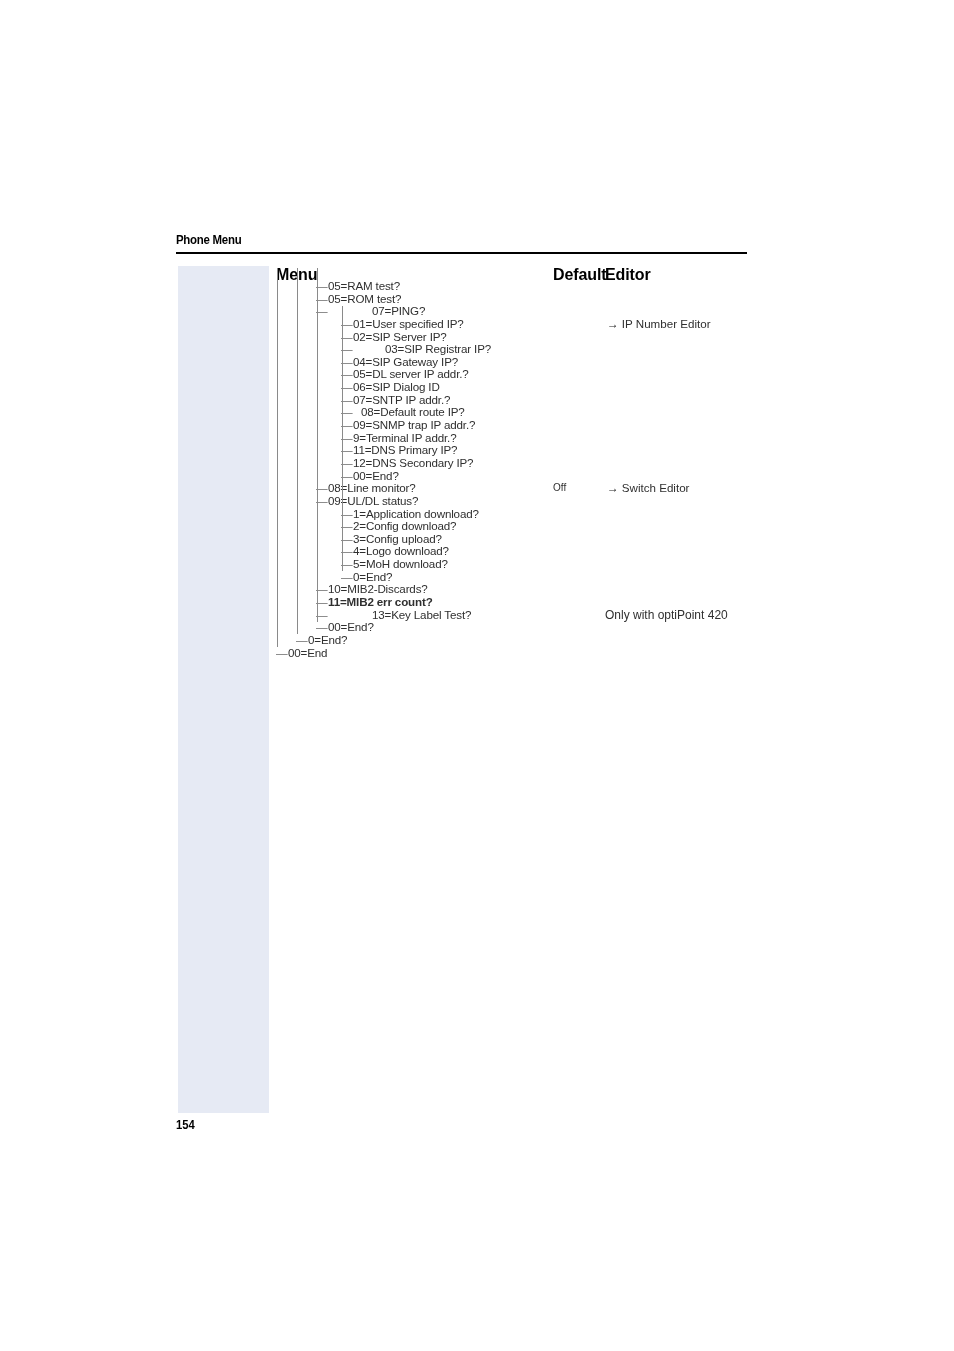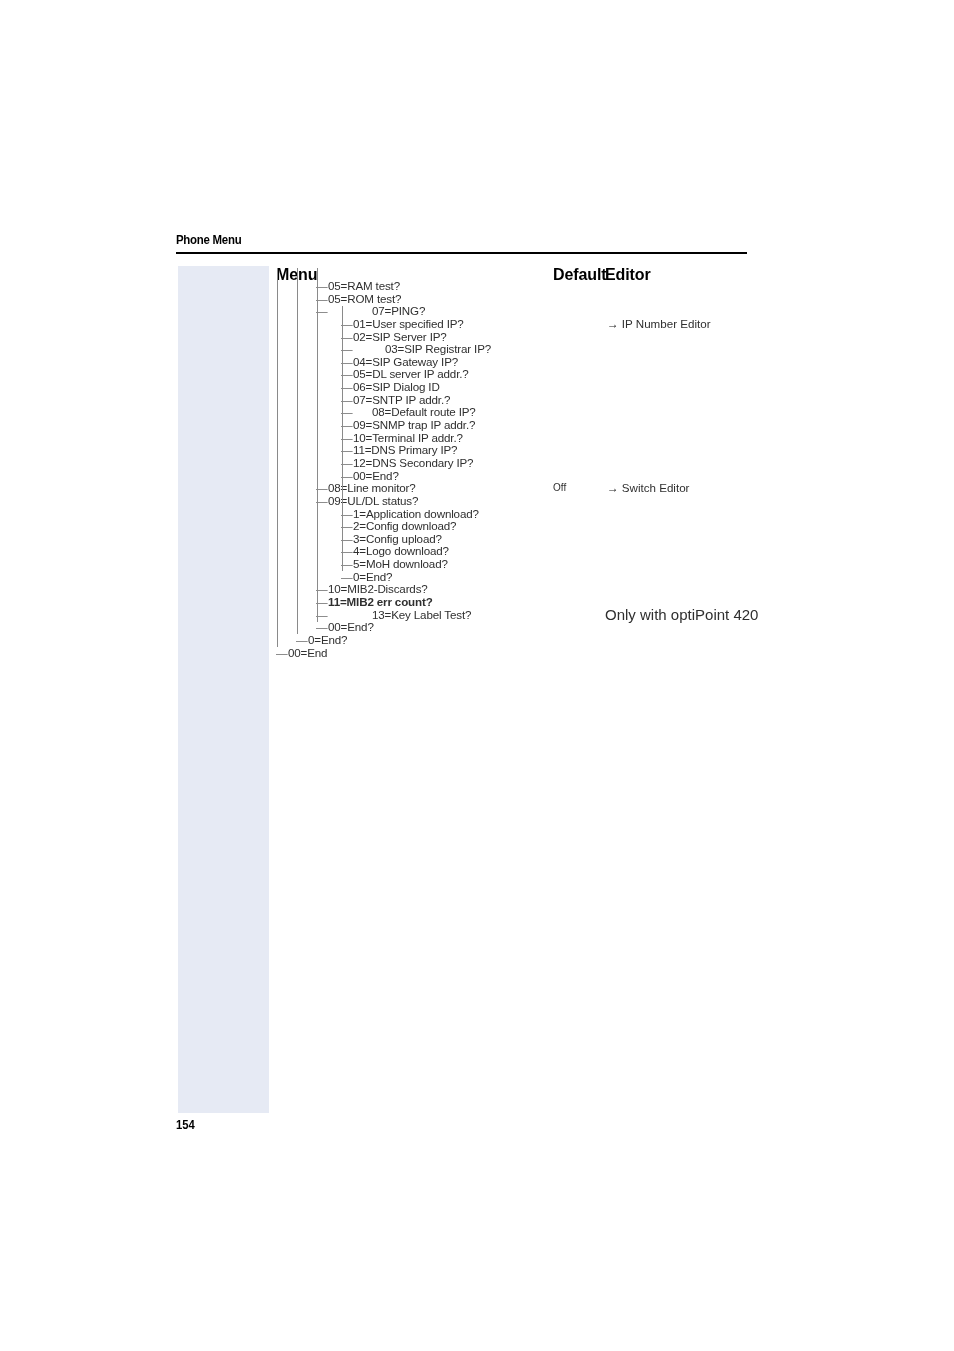--- a/index.html
+++ b/index.html
@@ -119,21 +119,21 @@
     display: inline-block;
     font-size: 11.8px;
     color: #1a1a1a;
     margin-right: 3px;
   }
   .row .note {
     position: absolute;
     left: 605px;
     top: 0;
     color: #2f2f2f;
-    font-size: 15px;
+    font-size: 12px;
     white-space: nowrap;
   }
 
   
   .rail {
     position: absolute;
     width: 1px;
     background: #8a8a8a;
   }
 
@@ -201,29 +201,29 @@
       <div class="row">
         <span class="branch" style="left: 341px;">—</span>
         <span class="label" style="left: 353px;">06=SIP Dialog ID</span>
       </div>
       <div class="row">
         <span class="branch" style="left: 341px;">—</span>
         <span class="label" style="left: 353px;">07=SNTP IP addr.?</span>
       </div>
       <div class="row">
         <span class="branch" style="left: 341px;">—</span>
-        <span class="label" style="left: 372px;">08=Default route IP?</span>
+        <span class="label" style="left: 361px;">08=Default route IP?</span>
       </div>
       <div class="row">
         <span class="branch" style="left: 341px;">—</span>
         <span class="label" style="left: 353px;">09=SNMP trap IP addr.?</span>
       </div>
       <div class="row">
         <span class="branch" style="left: 341px;">—</span>
-        <span class="label" style="left: 353px;">10=Terminal IP addr.?</span>
+        <span class="label" style="left: 353px;">9=Terminal IP addr.?</span>
       </div>
       <div class="row">
         <span class="branch" style="left: 341px;">—</span>
         <span class="label" style="left: 353px;">11=DNS Primary IP?</span>
       </div>
       <div class="row">
         <span class="branch" style="left: 341px;">—</span>
         <span class="label" style="left: 353px;">12=DNS Secondary IP?</span>
       </div>
       <div class="row">

